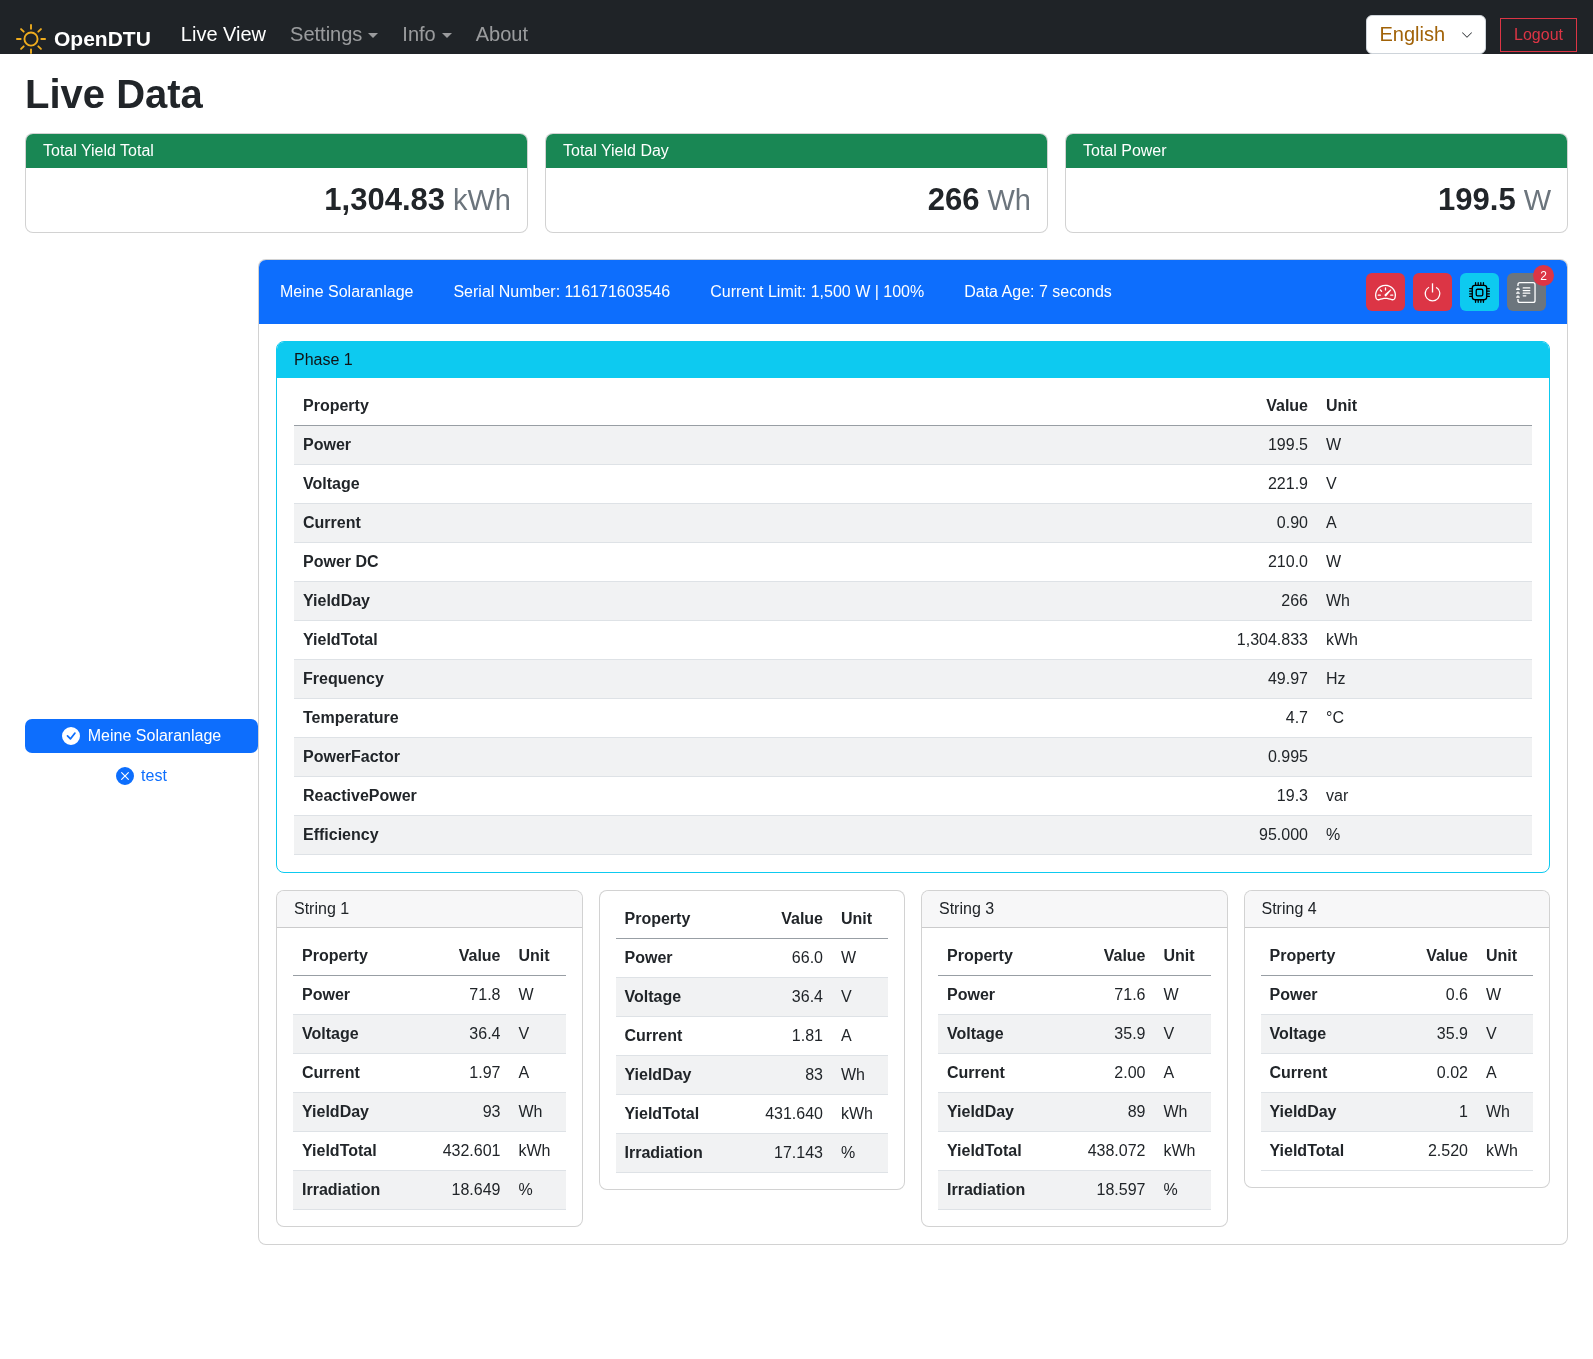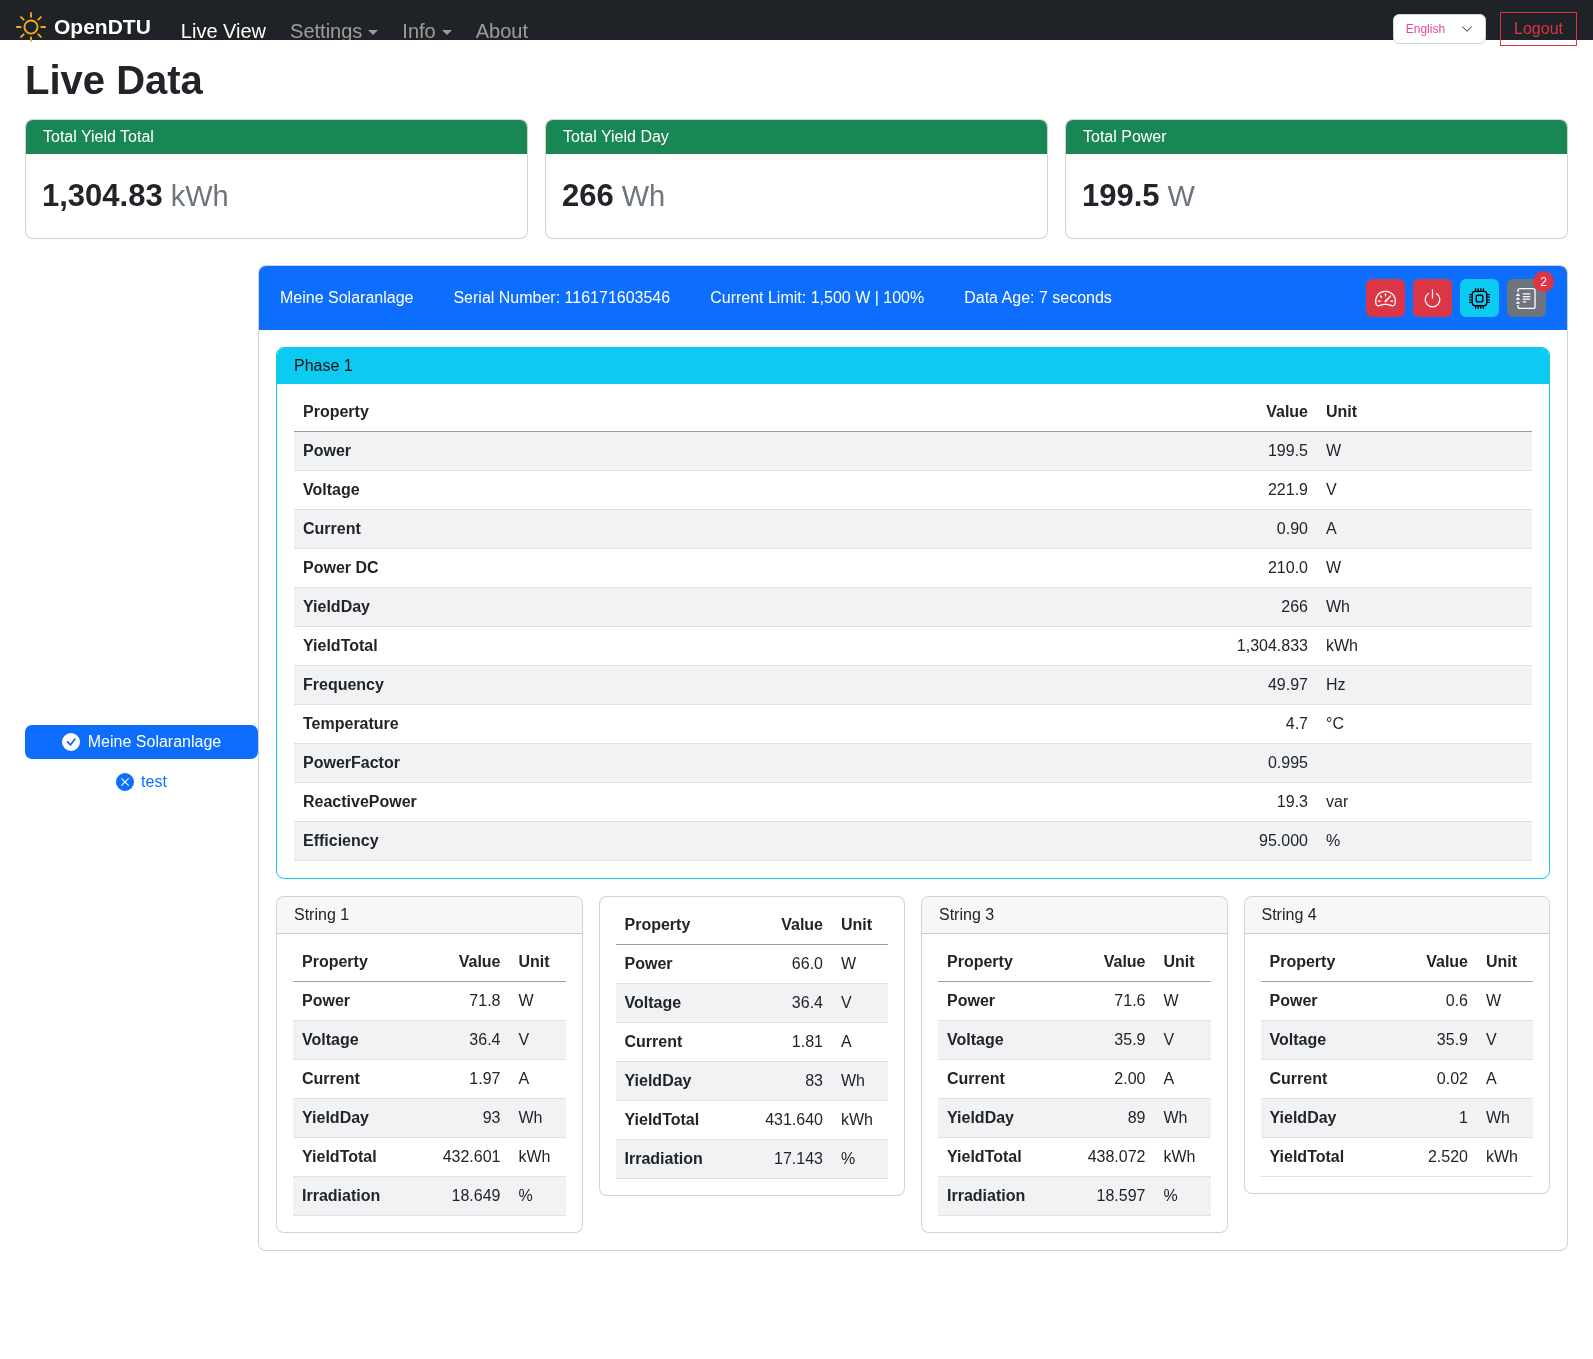--- a/index.html
+++ b/index.html
@@ -8,25 +8,25 @@
     width: 1593px;
     min-height: 1359px;
     background: #fff;
     color: #212529;
     font-family: "Liberation Sans", sans-serif;
     font-size: 16px;
   }
 
   
   .navbar {
-    height: 40px;
+    height: 54px;
     background: #1f2327;
     display: flex;
-    align-items: flex-start;
-    padding: 12px 16px;
+    align-items: flex-end;
+    padding: 0 16px;
     color: #fff;
   }
   .brand { display:flex; align-items:center; gap:8px; margin-right: 18px; }
   .brand svg { width:30px; height:30px; }
   .brand-name { font-size: 21px; font-weight: 700; color:#fff; }
   .nav-item {
     padding: 8px 12px;
     color: rgba(255,255,255,.55);
     cursor: pointer;
     display:flex; align-items:center; gap:6px;
@@ -34,23 +34,23 @@
   }
   .nav-item.active { color:#fff; }
   .caret {
     width:0; height:0; display:inline-block;
     border-left:5px solid transparent; border-right:5px solid transparent;
     border-top:5px solid rgba(255,255,255,.55);
     margin-top:2px;
   }
   .nav-right { margin-left:auto; display:flex; align-items:center; gap:14px; }
   .lang-select {
-    background:#fff; color:#ec4899; border-radius:6px;
+    background:#fff; color:#a16207; border-radius:6px;
     padding: 7px 12px; display:flex; align-items:center; gap:16px;
-    font-size:12px; cursor:pointer; border:1px solid #ced4da;
+    font-size:20px; cursor:pointer; border:1px solid #ced4da;
   }
   .lang-select svg { width:12px; height:12px; }
   .logout-btn {
     background:transparent; color:#dc3545; border:1px solid #dc3545;
     border-radius:0; padding:7px 13px; font-size:16px; cursor:pointer;
     font-family: inherit;
   }
 
   
   .page { padding: 10px 25px 20px 25px; }
@@ -59,21 +59,21 @@
   
   .summary-row { display:flex; gap:17px; margin-bottom: 26px; }
   .summary-card {
     flex:1; border:1px solid rgba(0,0,0,.175); border-radius:8px;
     overflow:hidden; background:#fff;
   }
   .summary-card-header {
     background:#198754; color:#fff; padding: 8px 17px; font-size:16px;
   }
   .summary-card-body {
-    padding: 24px 16px; text-align:left;
+    padding: 14px 16px; text-align:right;
   }
   .summary-value { font-size:31px; font-weight:600; color:#212529; }
   .summary-unit  { font-size:29px; color:#6c757d; margin-left:8px; }
 
   
   .main-row { display:flex; align-items:center; }
   .sidebar { width:233px; flex:0 0 233px; }
   .inv-select-btn {
     width:100%; background:#0d6efd; color:#fff; border:none; border-radius:7px;
     padding: 8px 10px; font-size:16px; display:flex; align-items:center;

